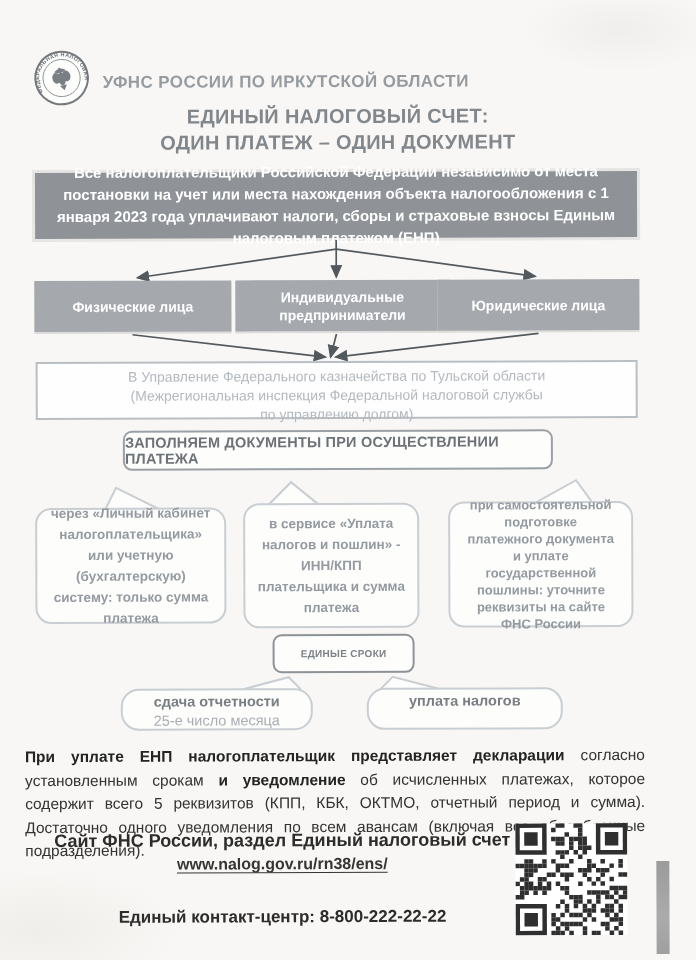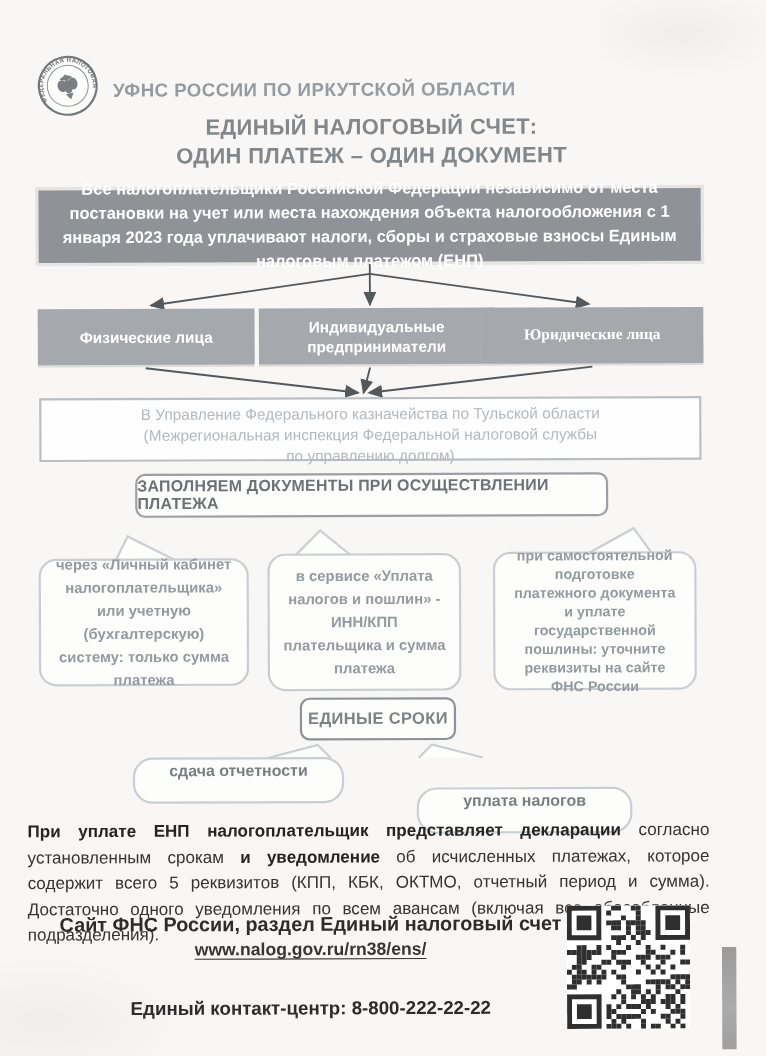--- a/index.html
+++ b/index.html
@@ -44,21 +44,21 @@
 
   
   .svg-abs{position:absolute;overflow:visible;}
 
   
   .tp-box{position:absolute;top:280px;height:51px;background:var(--box-gray);
     display:flex;align-items:center;justify-content:center;text-align:center;
     color:#fff;font-weight:bold;font-size:14px;line-height:18px;box-shadow:0 2px 0 #dddcda;}
   .tp-1{left:35px;width:197px;}
   .tp-2{left:236px;width:214px;}
-  .tp-3{left:438px;width:202px;font-family:Liberation Serif, serif;}
+  .tp-3{left:438px;width:202px;}
 
   
   .recipient{position:absolute;left:36px;top:361px;width:602px;height:58px;
     background:#fefefe;border:2px solid #b9bec3;text-align:center;
     color:var(--faint-text);font-size:14px;line-height:19px;padding-top:4px;}
   .recipient span{display:block;}
 
   
   .fill-docs{position:absolute;left:123px;top:430px;width:430px;height:40px;
     background:#fdfdfc;border:2px solid var(--mid-border);border-radius:9px;
@@ -71,25 +71,25 @@
     text-align:center;color:var(--bubble-text);font-weight:bold;}
   .bub-1{left:35px;top:507px;width:191px;height:116px;font-size:13.5px;line-height:21px;padding:6px 8px;}
   .bub-2{left:243px;top:503px;width:176px;height:125px;font-size:13.5px;line-height:21px;padding:6px 10px;}
   .bub-3{left:448px;top:502px;width:185px;height:126px;font-size:13px;line-height:17px;padding:21px 10px;}
   .tail{position:absolute;overflow:visible;}
 
   
   .deadline-hdr{position:absolute;left:272px;top:634px;width:142px;height:39px;
     background:#fdfdfc;border:2.5px solid #8d9297;border-radius:9px;
     display:flex;align-items:center;justify-content:center;
-    font-weight:bold;font-size:15px;color:#7d8287;letter-spacing:.3px;}
+    font-weight:bold;font-size:10px;color:#7d8287;letter-spacing:.3px;}
   .deadline-box{position:absolute;top:688px;height:42px;background:#fdfdfc;
     border:2px solid var(--light-border);border-radius:18px;text-align:center;padding-top:2px;}
   .dl-1{left:120px;width:192px;}
-  .dl-2{left:378px;width:196px;margin-top:28px;}
+  .dl-2{left:366px;width:196px;}
   .deadline-box .dl-title{display:block;font-weight:bold;font-size:14.5px;color:#797e83;line-height:19px;}
   .deadline-box .dl-sub{display:block;font-size:14.5px;color:#a9aeb3;line-height:18px;}
 
   
   .para{position:absolute;left:24px;top:744px;width:620px;
     font-size:15.5px;line-height:23.5px;text-align:justify;color:#333;}
   .para .b{font-weight:bold;color:#242424;}
 
   
   .footer{position:absolute;left:16px;top:828px;width:530px;text-align:center;}
@@ -200,20 +200,21 @@
 
   <svg class="tail" style="left:238px;top:676px;width:66px;height:14px;" viewBox="0 0 66 14">
     <path d="M4,13 L50,1 L62,13" fill="#fdfdfc" stroke="#c9ced3" stroke-width="2"></path>
   </svg>
   <svg class="tail" style="left:376px;top:676px;width:66px;height:14px;" viewBox="0 0 66 14">
     <path d="M62,13 L16,1 L4,13" fill="#fdfdfc" stroke="#c9ced3" stroke-width="2"></path>
   </svg>
 
   <div class="deadline-box dl-1">
     <span class="dl-title">сдача отчетности</span>
+    <span class="dl-sub">25-е число месяца</span>
   </div>
   <div class="deadline-box dl-2">
     <span class="dl-title">уплата налогов</span>
   </div>
 
   <div class="para">
     <span class="b">При уплате ЕНП налогоплательщик представляет декларации</span><span> согласно установленным срокам </span><span class="b">и уведомление</span><span> об исчисленных платежах, которое содержит всего 5 реквизитов (КПП, КБК, ОКТМО, отчетный период и сумма). Достаточно одного уведомления по всем авансам (включая все обособленные подразделения).</span>
   </div>
 
   <div class="footer">

